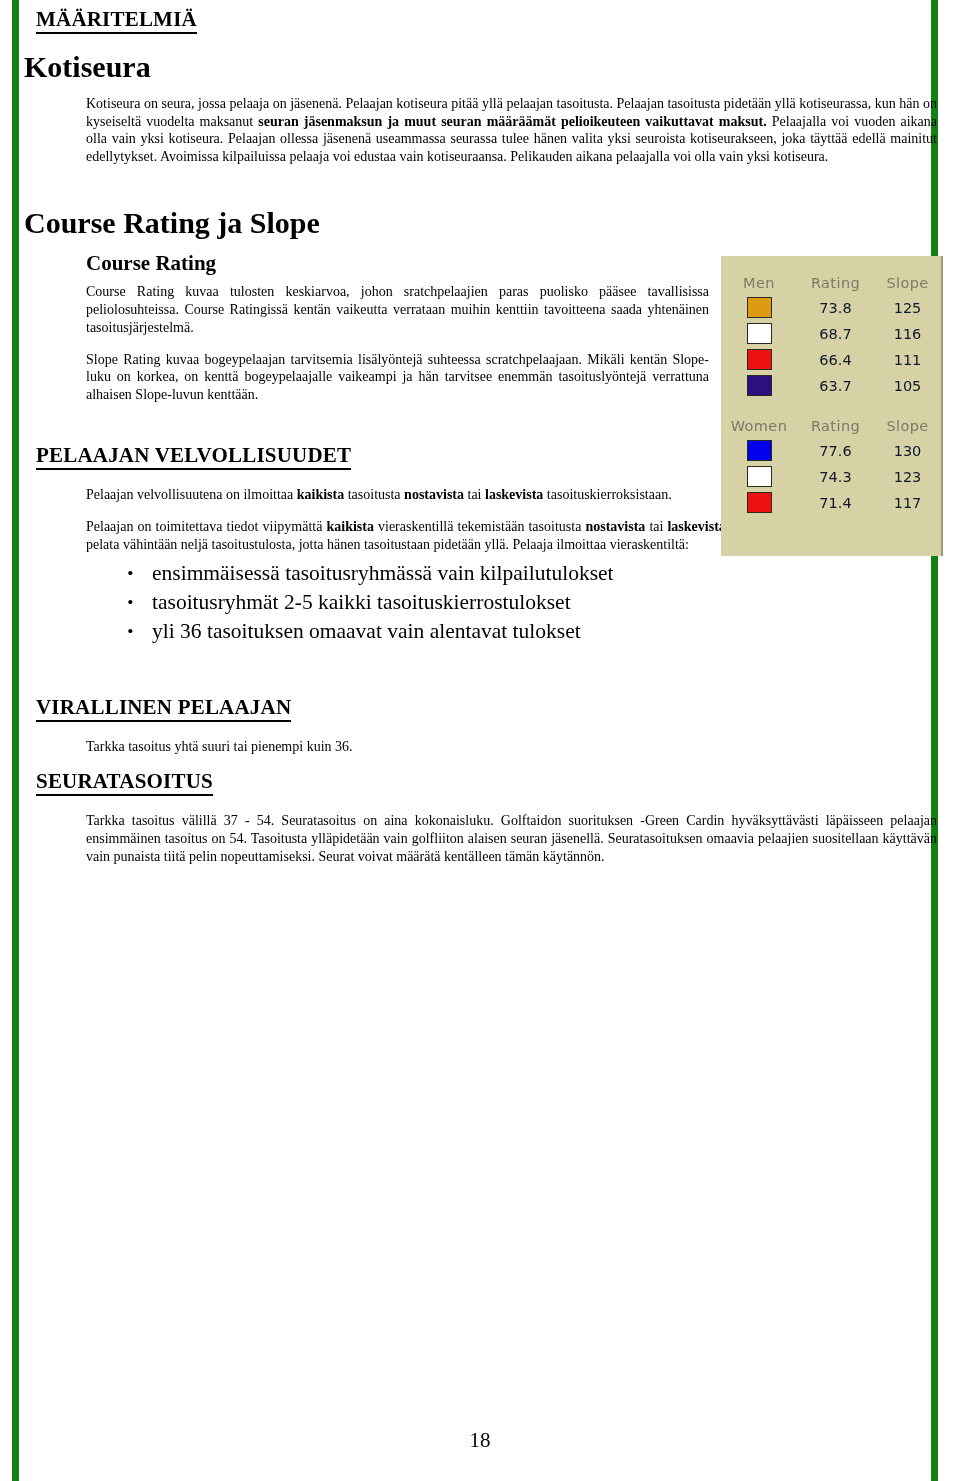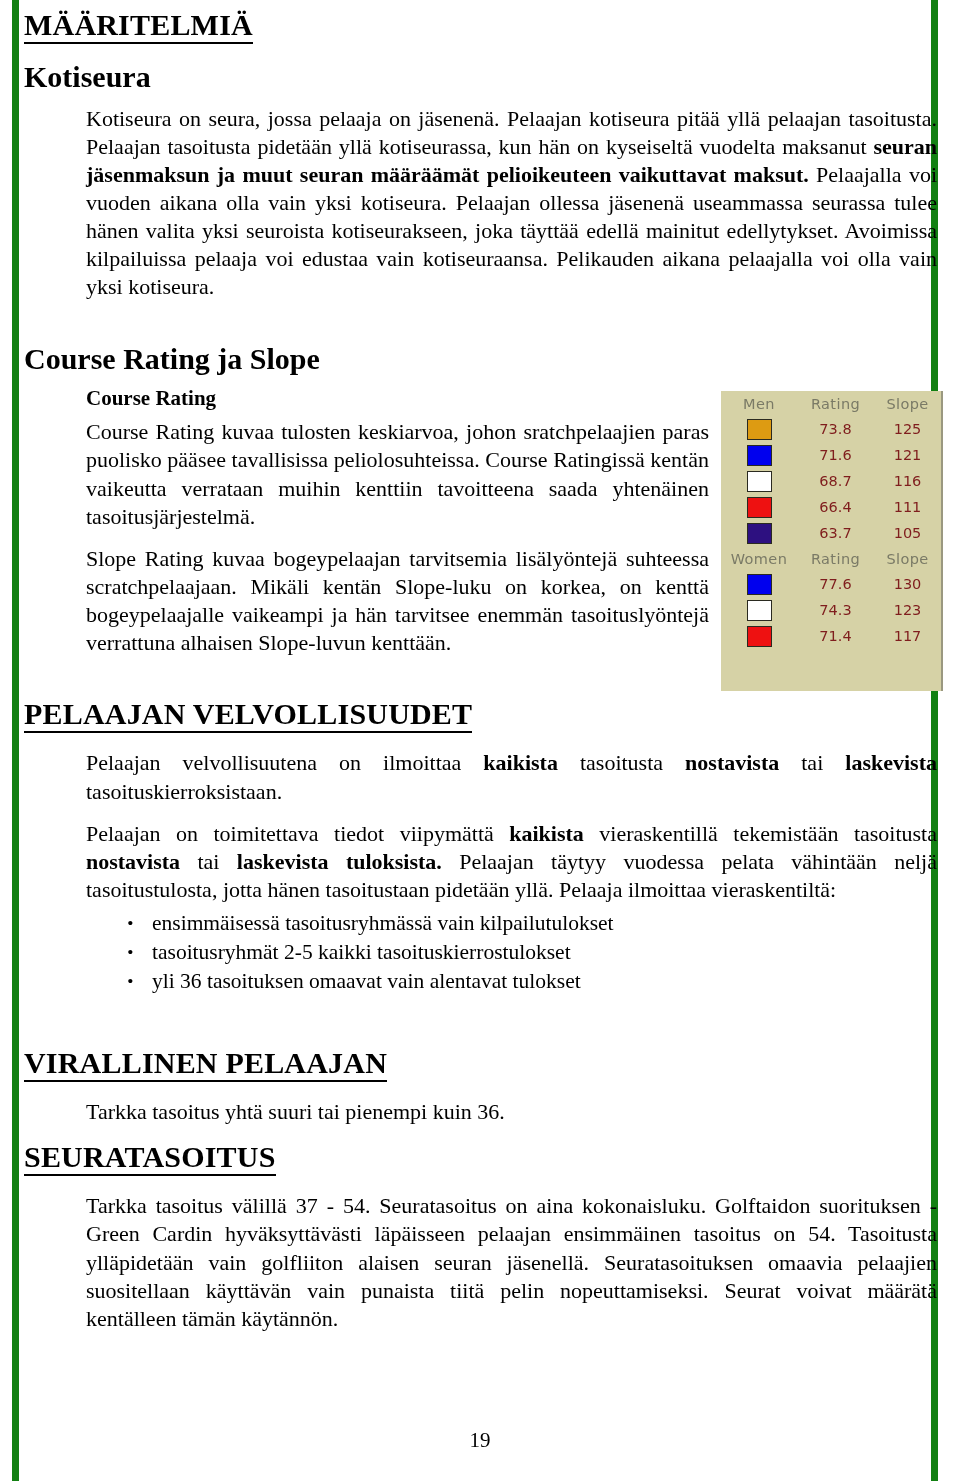--- a/index.html
+++ b/index.html
@@ -29,24 +29,24 @@
 
   .content {
     position: absolute;
     left: 24px;
     right: 18px;
     top: 8px;
     width: 913px;
   }
 
   h1.doc-head {
-    font-size: 30px;
+    font-size: 21px;
     font-weight: bold;
     letter-spacing: .2px;
-    margin: 0 0 10px 0;
+    margin: 0 0 10px 12px;
     padding: 0 0 1px 0;
     display: inline-block;
     border-bottom: 2.5px solid #000;
     line-height: 1.1;
   }
   .headblock { margin-bottom: 6px; }
 
   h2.sub-head {
     font-size: 30px;
     font-weight: bold;
@@ -56,21 +56,21 @@
 
   h3.sub-sub {
     font-size: 21px;
     font-weight: bold;
     margin: 0 0 8px 0;
     margin-left: 62px;
     line-height: 1.15;
   }
 
   p.body {
-    font-size: 22px;
+    font-size: 14px;
     line-height: 1.28;
     text-align: justify;
     margin: 0 0 14px 0;
     margin-left: 62px;
     hyphens: none;
   }
   p.body.tight { margin-bottom: 6px; }
   p.body b { font-weight: bold; }
 
   
@@ -88,28 +88,28 @@
   }
   .fig-table {
     width: 100%;
     border-collapse: collapse;
     font-family: "DejaVu Sans", "Liberation Sans", sans-serif;
     font-size: 14.5px;
     color: #6f6f5e;
   }
   .fig-table th {
     font-weight: normal;
-    padding: 5px 2px 4px 2px;
+    padding: 19px 2px 4px 2px;
     color: #7a7a66;
     letter-spacing: .4px;
   }
   .fig-table td {
     padding: 2.5px 2px;
     text-align: center;
-    color: #7f1d1d;
+    color: #0f172a;
     font-size: 14.5px;
   }
   .fig-table td.sw { width: 72px; }
   .swatch {
     display: inline-block;
     width: 23px;
     height: 19px;
     border: 1.6px solid #2a2a20;
     vertical-align: middle;
   }
@@ -179,25 +179,20 @@
             <th>Men</th>
             <th>Rating</th>
             <th>Slope</th>
           </tr>
           <tr>
             <td class="sw"><span class="swatch" style="background:#dd9b12"></span></td>
             <td>73.8</td>
             <td>125</td>
           </tr>
           <tr>
-            <td class="sw"><span class="swatch" style="background:#0000ee"></span></td>
-            <td>71.6</td>
-            <td>121</td>
-          </tr>
-          <tr>
             <td class="sw"><span class="swatch" style="background:#ffffff"></span></td>
             <td>68.7</td>
             <td>116</td>
           </tr>
           <tr>
             <td class="sw"><span class="swatch" style="background:#ee1111"></span></td>
             <td>66.4</td>
             <td>111</td>
           </tr>
           <tr>
@@ -263,15 +258,15 @@
     <p class="body">Tarkka tasoitus yhtä suuri tai pienempi kuin 36.</p>
 
     <div class="headblock">
       <h1 class="doc-head">SEURATASOITUS</h1>
     </div>
 
     <p class="body">Tarkka tasoitus välillä 37 - 54. Seuratasoitus on aina kokonaisluku. Golftaidon suorituksen -Green Cardin hyväksyttävästi läpäisseen pelaajan ensimmäinen tasoitus on 54. Tasoitusta ylläpidetään vain golfliiton alaisen seuran jäsenellä. Seuratasoituksen omaavia pelaajien suositellaan käyttävän vain punaista tiitä pelin nopeuttamiseksi. Seurat voivat määrätä kentälleen tämän käytännön.</p>
 
   </div>
 
-  <div class="pagenum">19</div>
+  <div class="pagenum">18</div>
 
 </div>
 
 </body></html>

